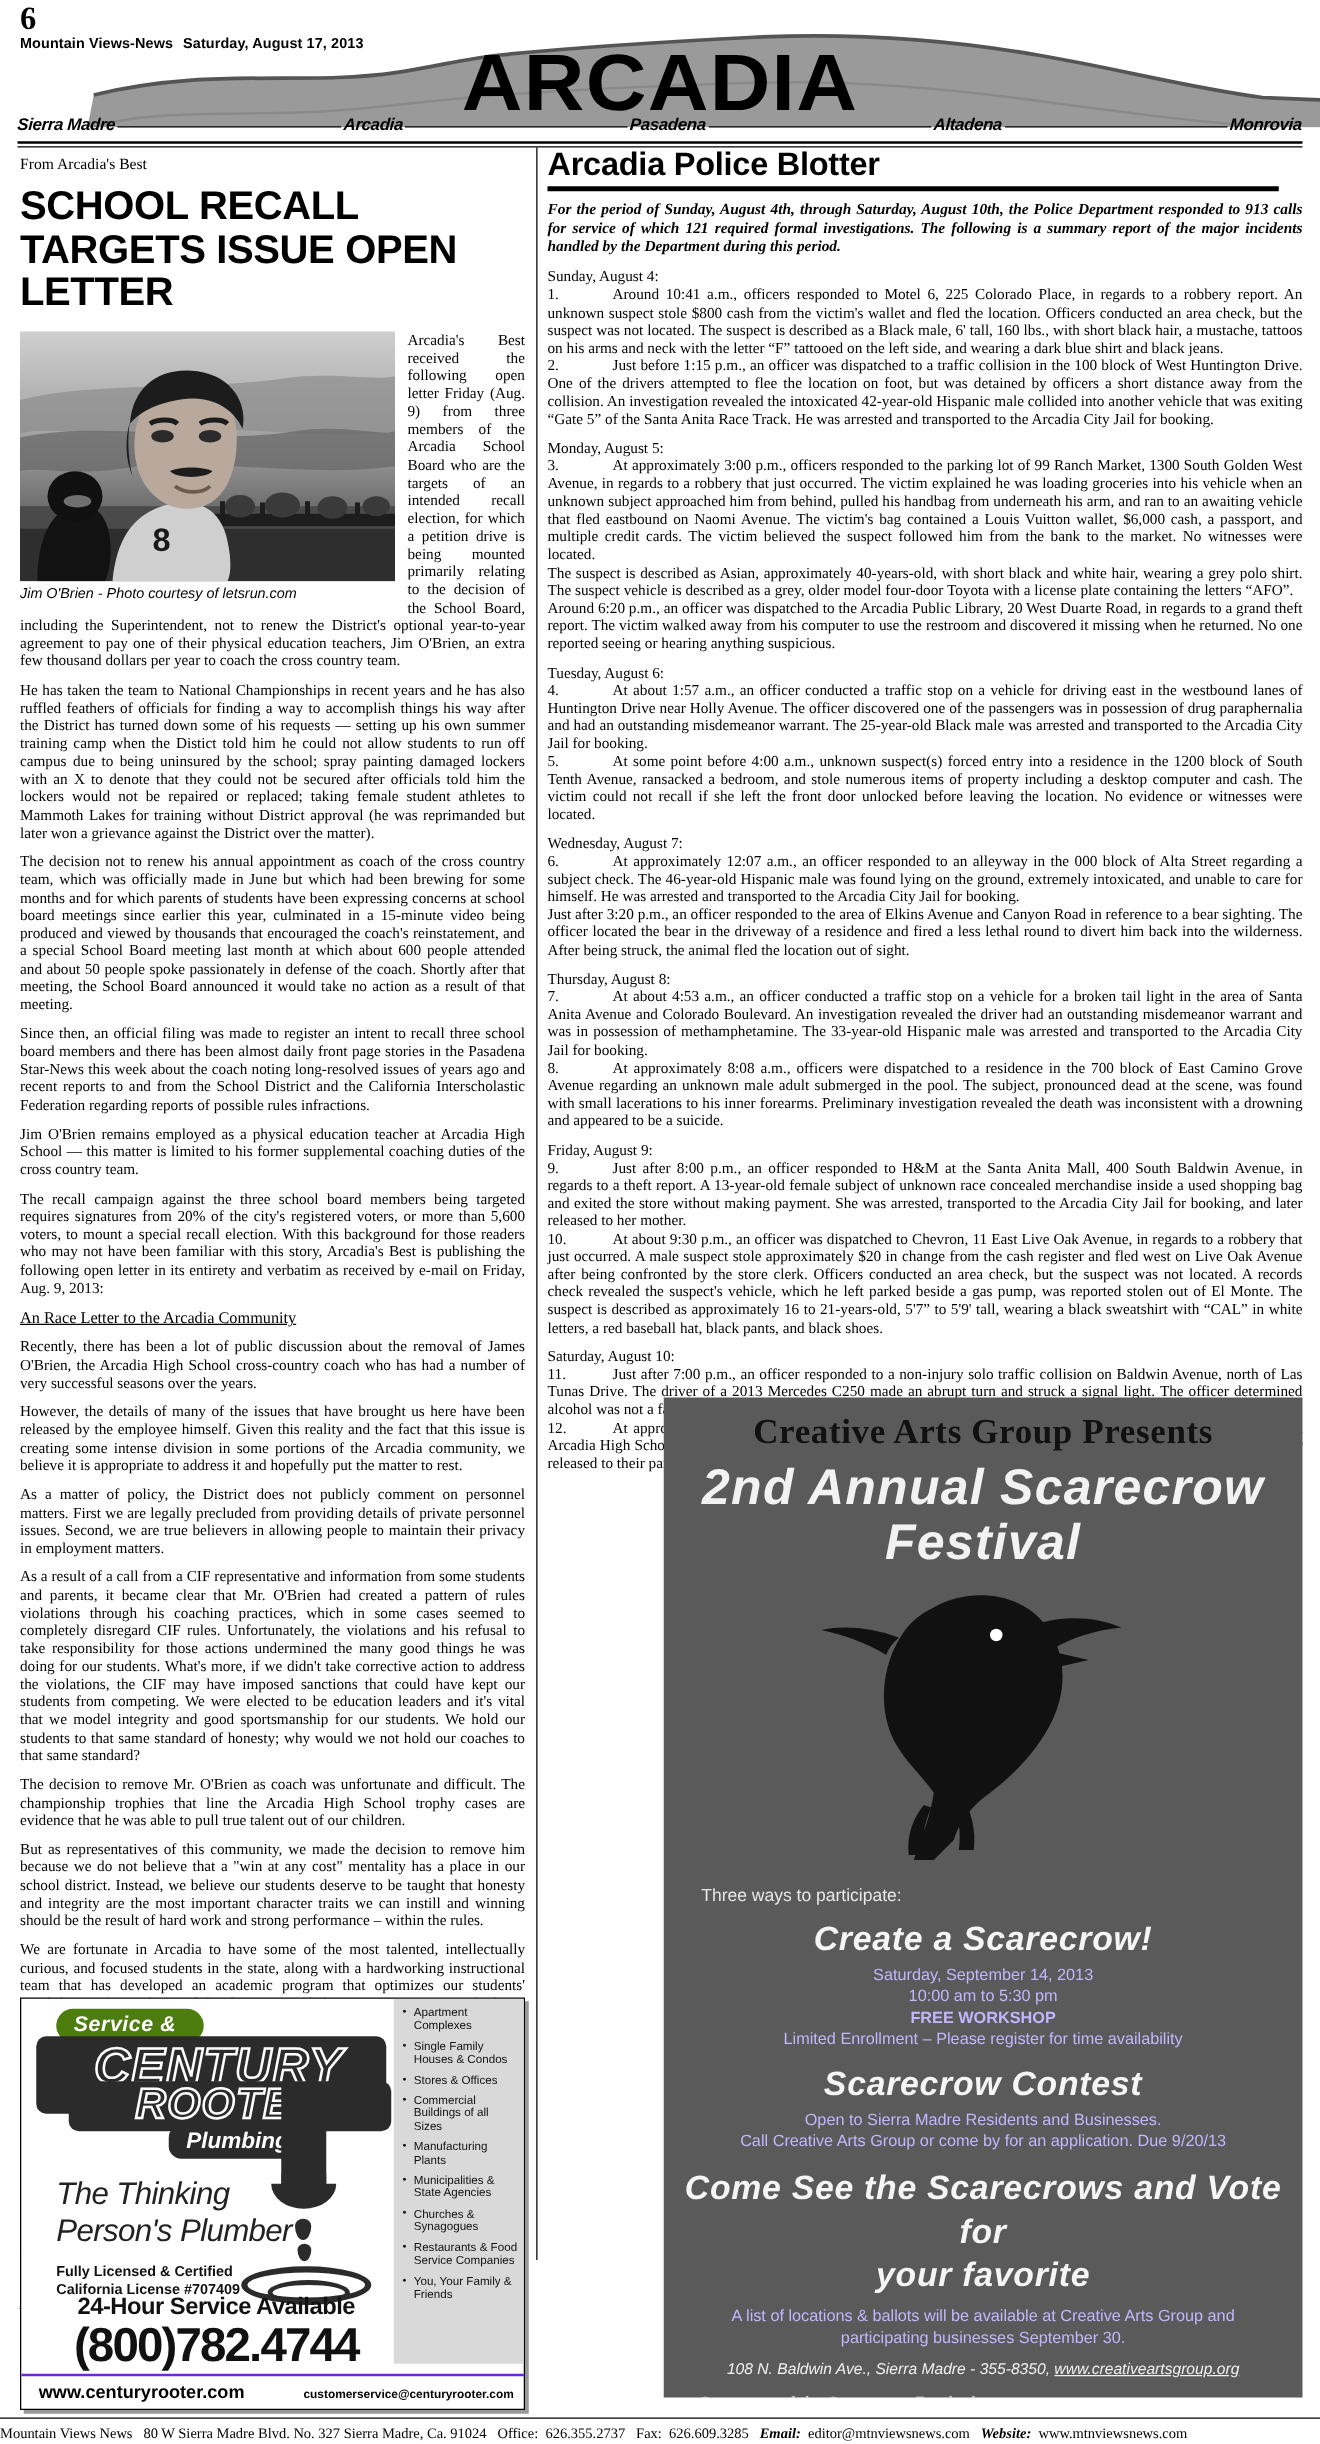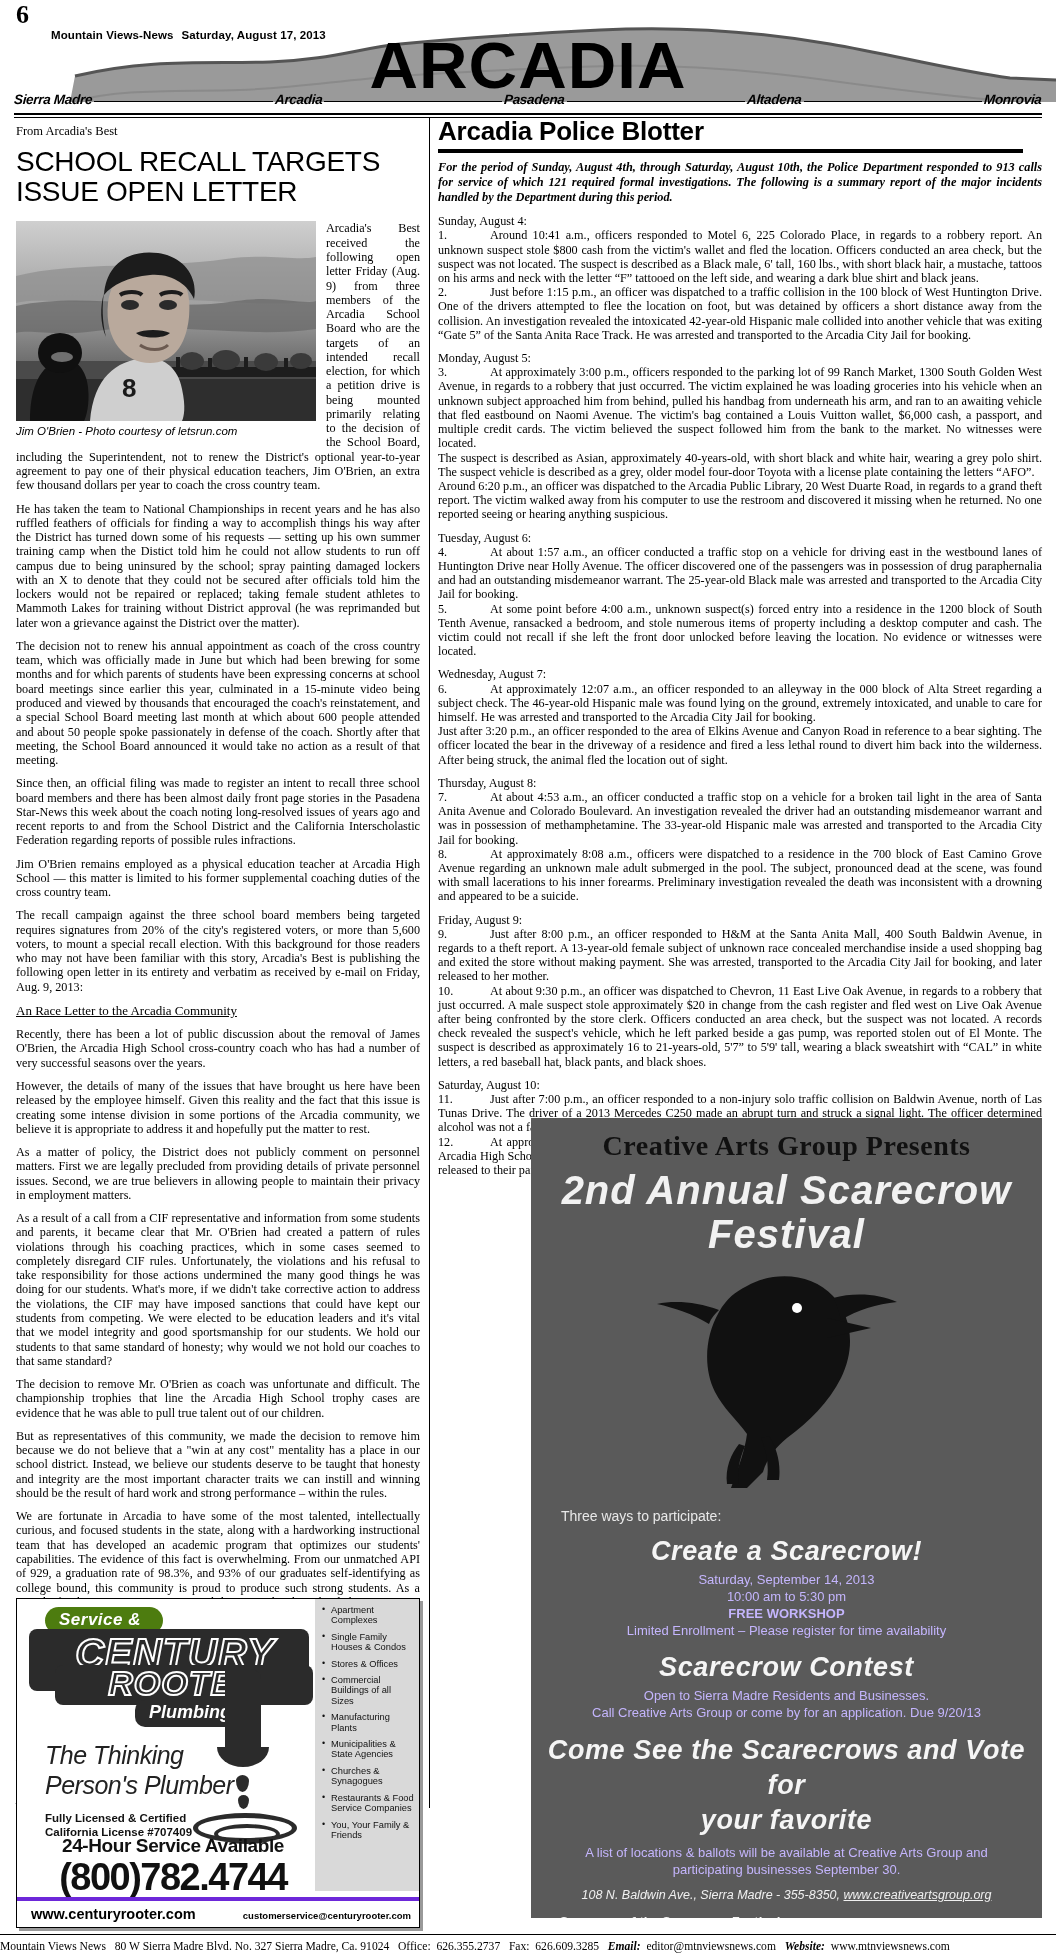--- a/index.html
+++ b/index.html
@@ -11,21 +11,21 @@
     font-family:"Liberation Serif", serif;
     color:#000;
     position:relative;
     overflow:hidden;
   }
   .page { position:relative; width:1056px; height:1955px; }
 
   
   .folio { position:absolute; left:16px; top:2px; }
   .folio-num { font-family:"Liberation Serif",serif; font-size:26px; font-weight:bold; line-height:1; }
-  .folio-line { font-family:"Liberation Sans",sans-serif; font-size:11.5px; font-weight:bold; letter-spacing:.1px; margin-top:1px; white-space:nowrap;margin-left:35px;}
+  .folio-line { font-family:"Liberation Sans",sans-serif; font-size:11.5px; font-weight:bold; letter-spacing:.1px; margin-top:1px; white-space:nowrap;}
   .folio-line .sp { display:inline-block; width:8px;}
 
   
   .masthead { position:absolute; left:0; top:18px; width:1056px; height:90px; }
   .ribbon { position:absolute; left:0; top:0; width:1056px; height:84px; overflow:hidden;}
   .ribbon svg { display:block; }
   .arcadia-word {
     position:absolute; left:0; top:16px; width:1056px; text-align:center;
     font-family:"Liberation Sans",sans-serif;
     font-weight:bold; font-size:64px; letter-spacing:1px;
@@ -43,21 +43,21 @@
 
   
   .col-left { position:absolute; left:16px; top:124px; width:404px; }
   .col-right { position:absolute; left:438px; top:116px; width:604px; }
   .vdivider { position:absolute; left:429px; top:118px; width:1px; height:1690px; background:#000; }
 
   .kicker { font-family:"Liberation Serif",serif; font-size:12.5px; margin:0 0 8px 0; }
 
   h1.headline {
     font-family:"Liberation Sans",sans-serif;
-    font-weight:normal; font-size:28px; line-height:1.08;
+    font-weight:bold; font-size:32px; line-height:1.08;
     letter-spacing:-.3px; margin:0 0 14px 0;
     text-transform:uppercase;
   }
 
   
   .photo-wrap { width:300px; float:left; margin:0 10px 2px 0; }
   .photo {
     width:300px; height:200px; display:block; border:0;
   }
   .caption { font-family:"Liberation Sans",sans-serif; font-style:italic;
@@ -158,21 +158,21 @@
             border:5px solid #2b2b2b; border-radius:50%; }
   .ripple:before { content:""; position:absolute; left:16px; top:6px; width:58px; height:12px;
             border:4px solid #2b2b2b; border-radius:50%; }
   .hotline {
     position:absolute; left:12px; top:236px; width:288px; text-align:center;
     font-family:"Liberation Sans",sans-serif; font-weight:bold; color:#111;
   }
   .hotline .l1 { font-size:19px; letter-spacing:-.4px; }
   .hotline .l2 { font-size:38px; letter-spacing:-1.5px; line-height:1.05; margin-top:1px;}
   .rooter-foot {
-    position:absolute; left:0; bottom:0; width:404px; border-top:4px solid #6d28d9;
+    position:absolute; left:0; bottom:0; width:404px; border-top:2px solid #6d28d9;
     padding:5px 10px 5px 14px; display:flex; justify-content:space-between; align-items:baseline;
   }
   .rooter-foot .site { font-family:"Liberation Sans",sans-serif; font-weight:bold; font-size:14.5px;}
   .rooter-foot .mail { font-family:"Liberation Sans",sans-serif; font-weight:bold; font-size:9.5px;}
 
   
   .ad-scarecrow {
     position:absolute; left:531px; top:1118px; width:511px; height:800px;
     background:#5a5a5a; color:#fff; text-align:center; overflow:hidden;
   }

